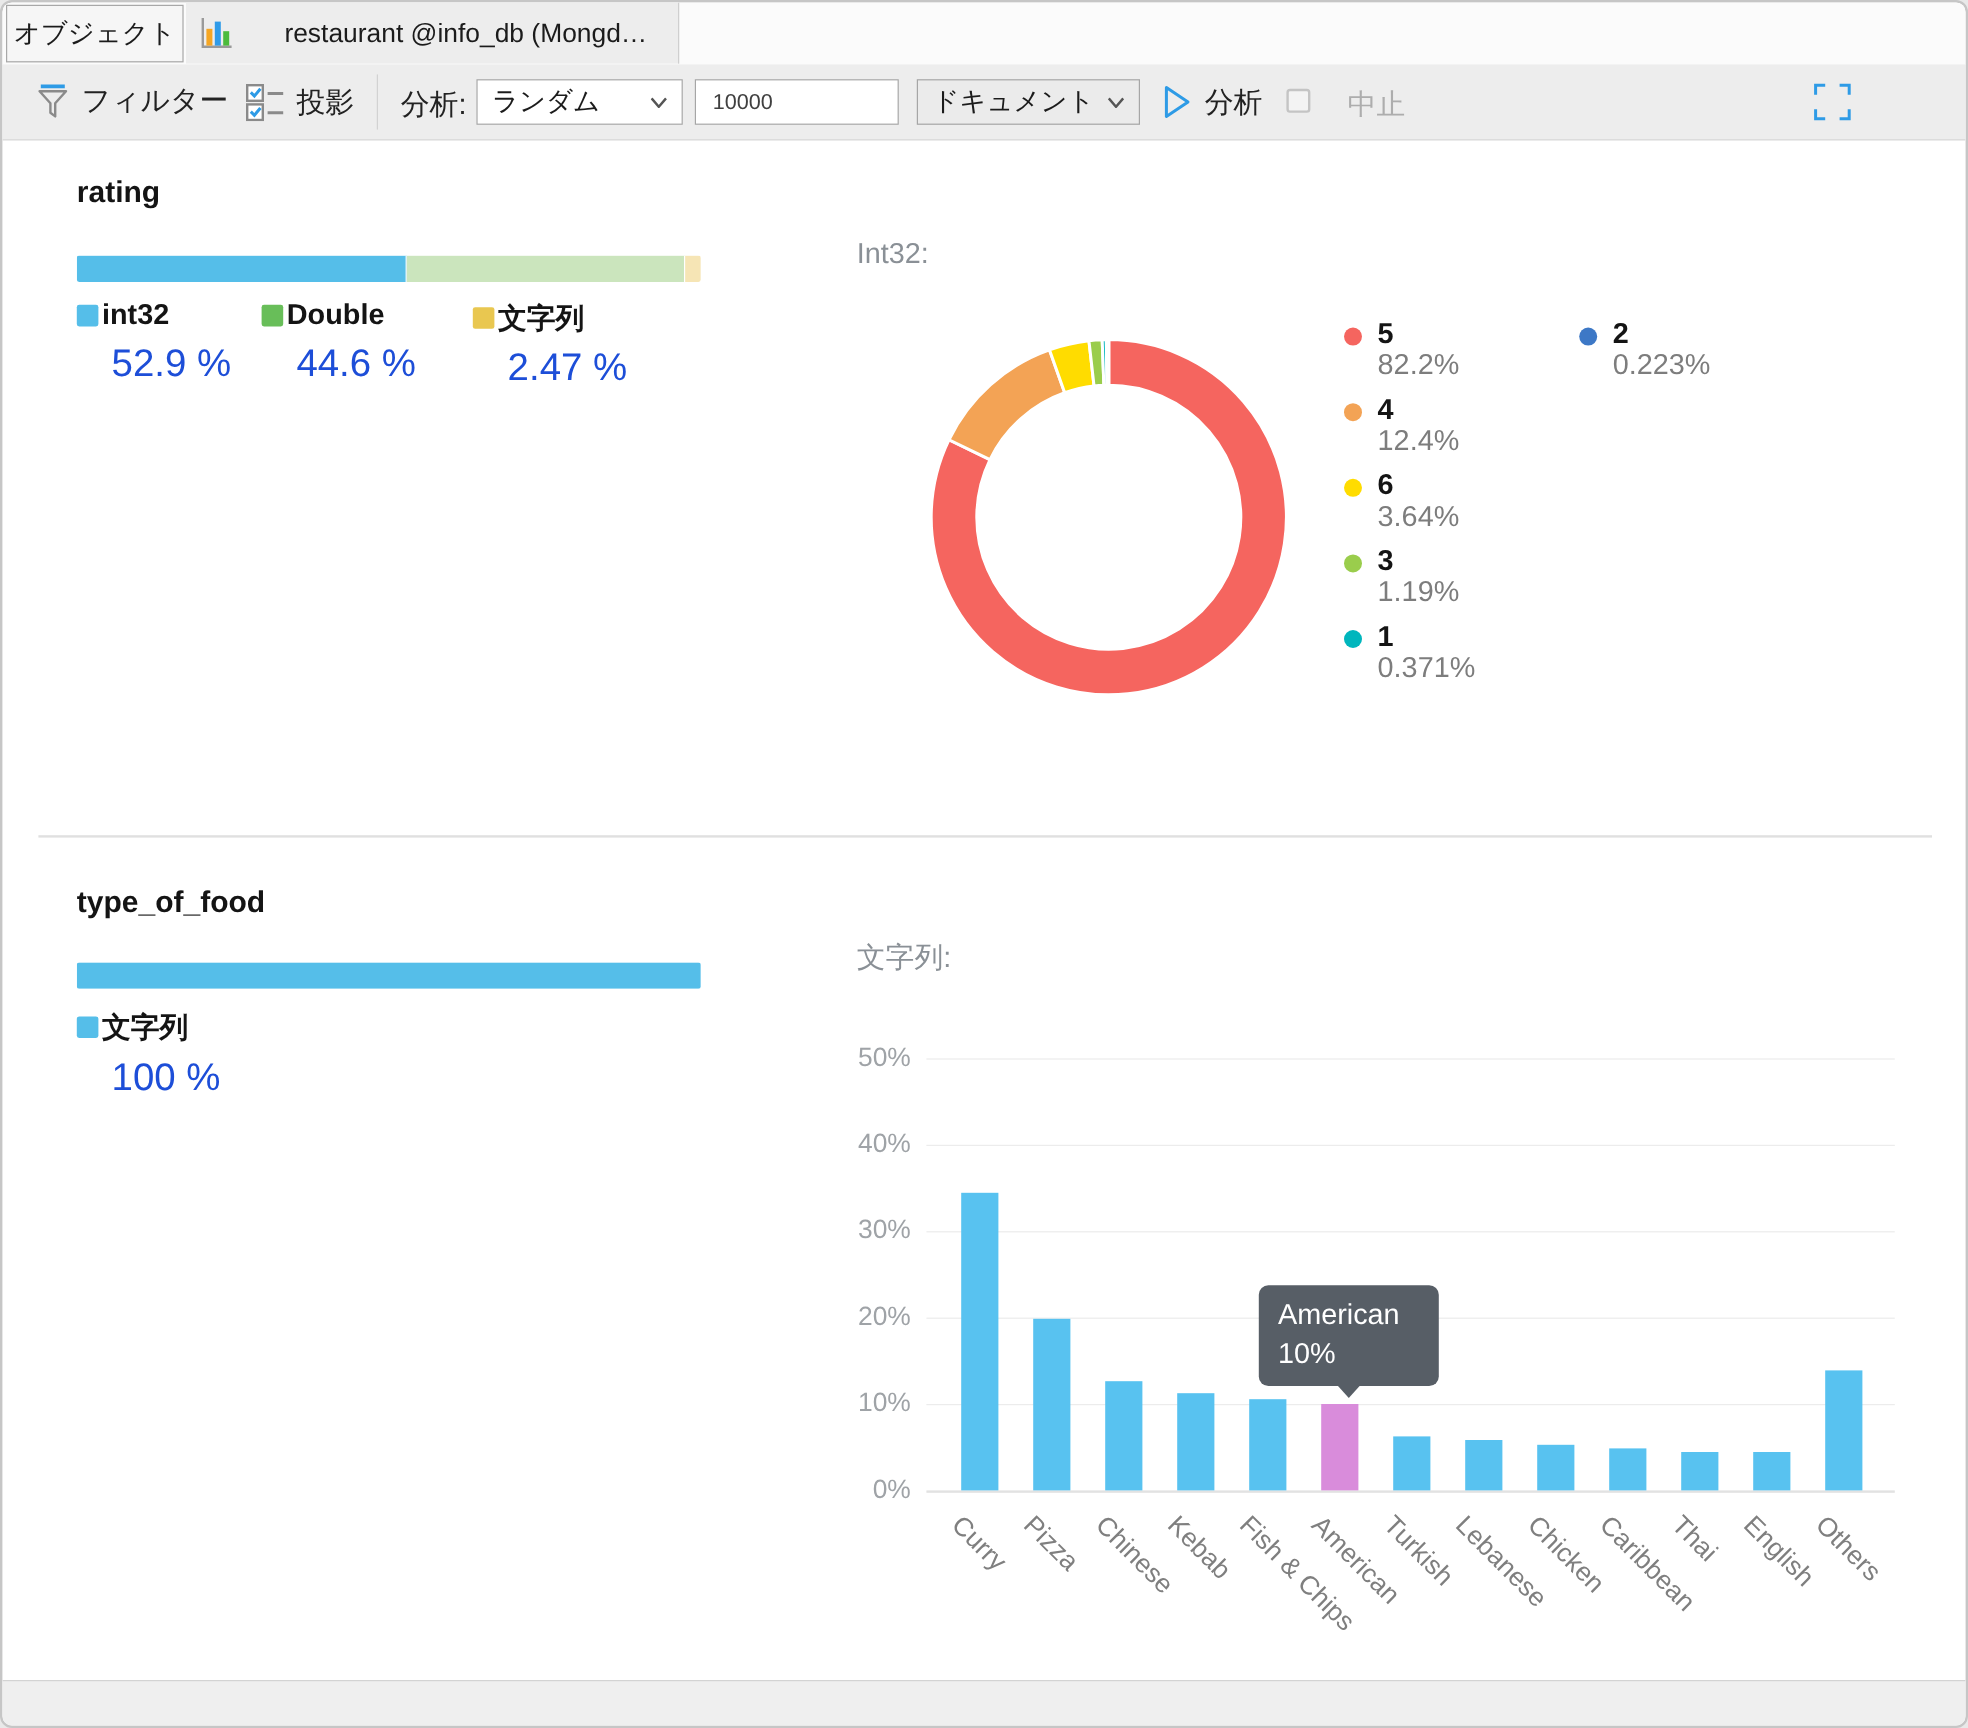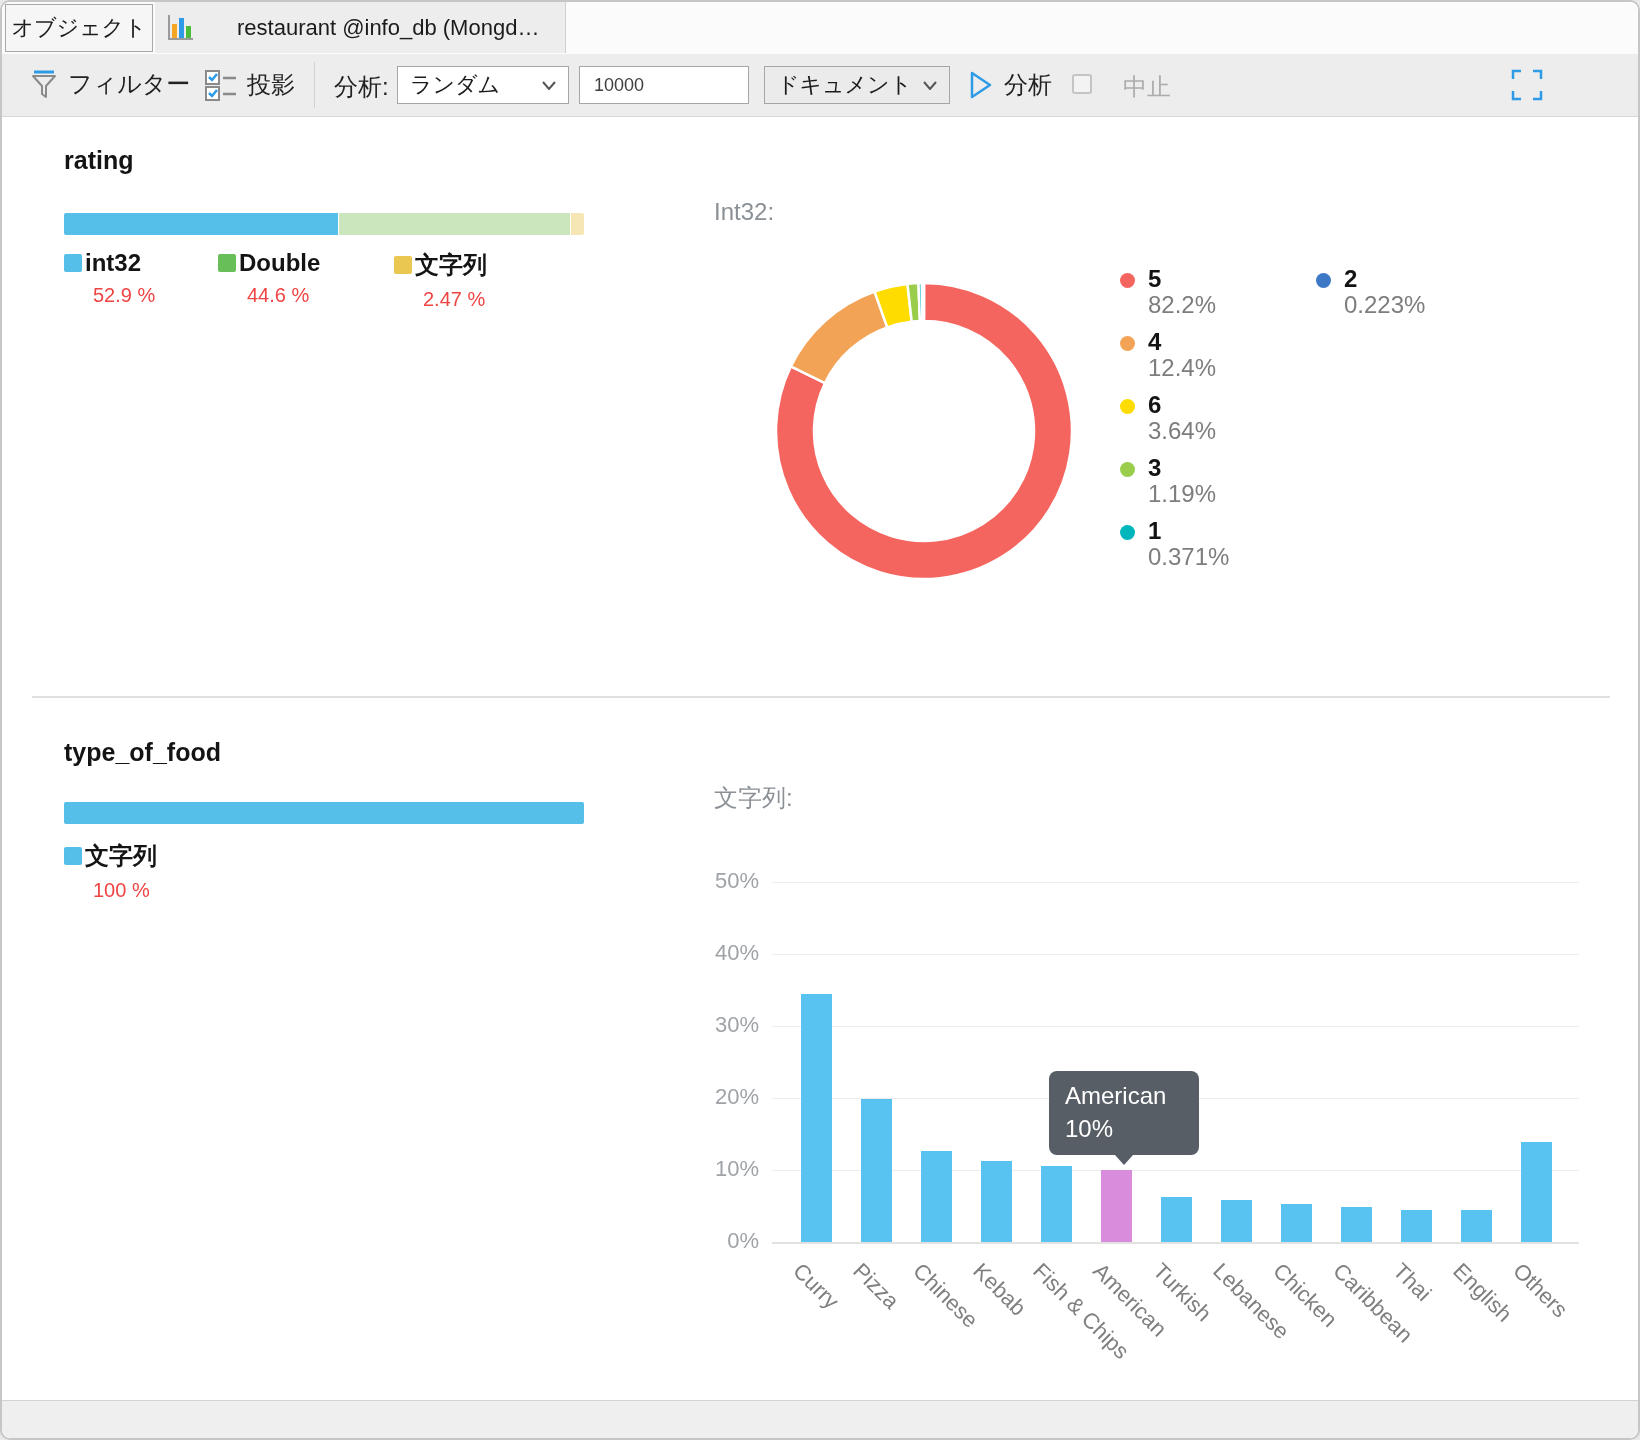--- a/index.html
+++ b/index.html
@@ -31,21 +31,21 @@
   .abort-lbl{color:#ADADAD;}
   
   .field-title{position:absolute;font-size:25px;font-weight:bold;color:#141414;}
   .stackbar{position:absolute;left:62px;width:520px;height:22px;display:flex;border-radius:2px;overflow:hidden;}
   .stackbar .seg{height:100%;border-right:1px solid #FFF;}
   .stackbar .seg:last-child{border-right:none;}
   .type-legend-item{position:absolute;}
   .type-legend-item .row{display:flex;align-items:center;gap:3px;}
   .type-legend-item .sw{width:18px;height:18px;border-radius:2px;}
   .type-legend-item .lab{font-size:24px;font-weight:bold;color:#141414;}
-  .type-legend-item .pct{font-size:20px;color:#ef4444;margin:7px 0 0 29px;}
+  .type-legend-item .pct{font-size:32px;color:#1d4ed8;margin:7px 0 0 29px;}
   .chart-title{position:absolute;font-size:24px;color:#8A9096;}
   .divider{position:absolute;left:30px;top:694px;width:1578px;height:2px;background:#E0E0E0;}
   
   .donut-legend{position:absolute;top:264px;}
   .dl-col1{left:1118px;}
   .dl-col2{left:1314px;}
   .leg-row{display:flex;gap:13px;height:51px;margin-bottom:12px;}
   .leg-dot{width:15px;height:15px;border-radius:50%;margin-top:7px;flex:0 0 auto;}
   .leg-val{font-size:24px;font-weight:bold;color:#141414;line-height:26px;}
   .leg-pct{font-size:24px;color:#7D7D7D;line-height:26px;}

